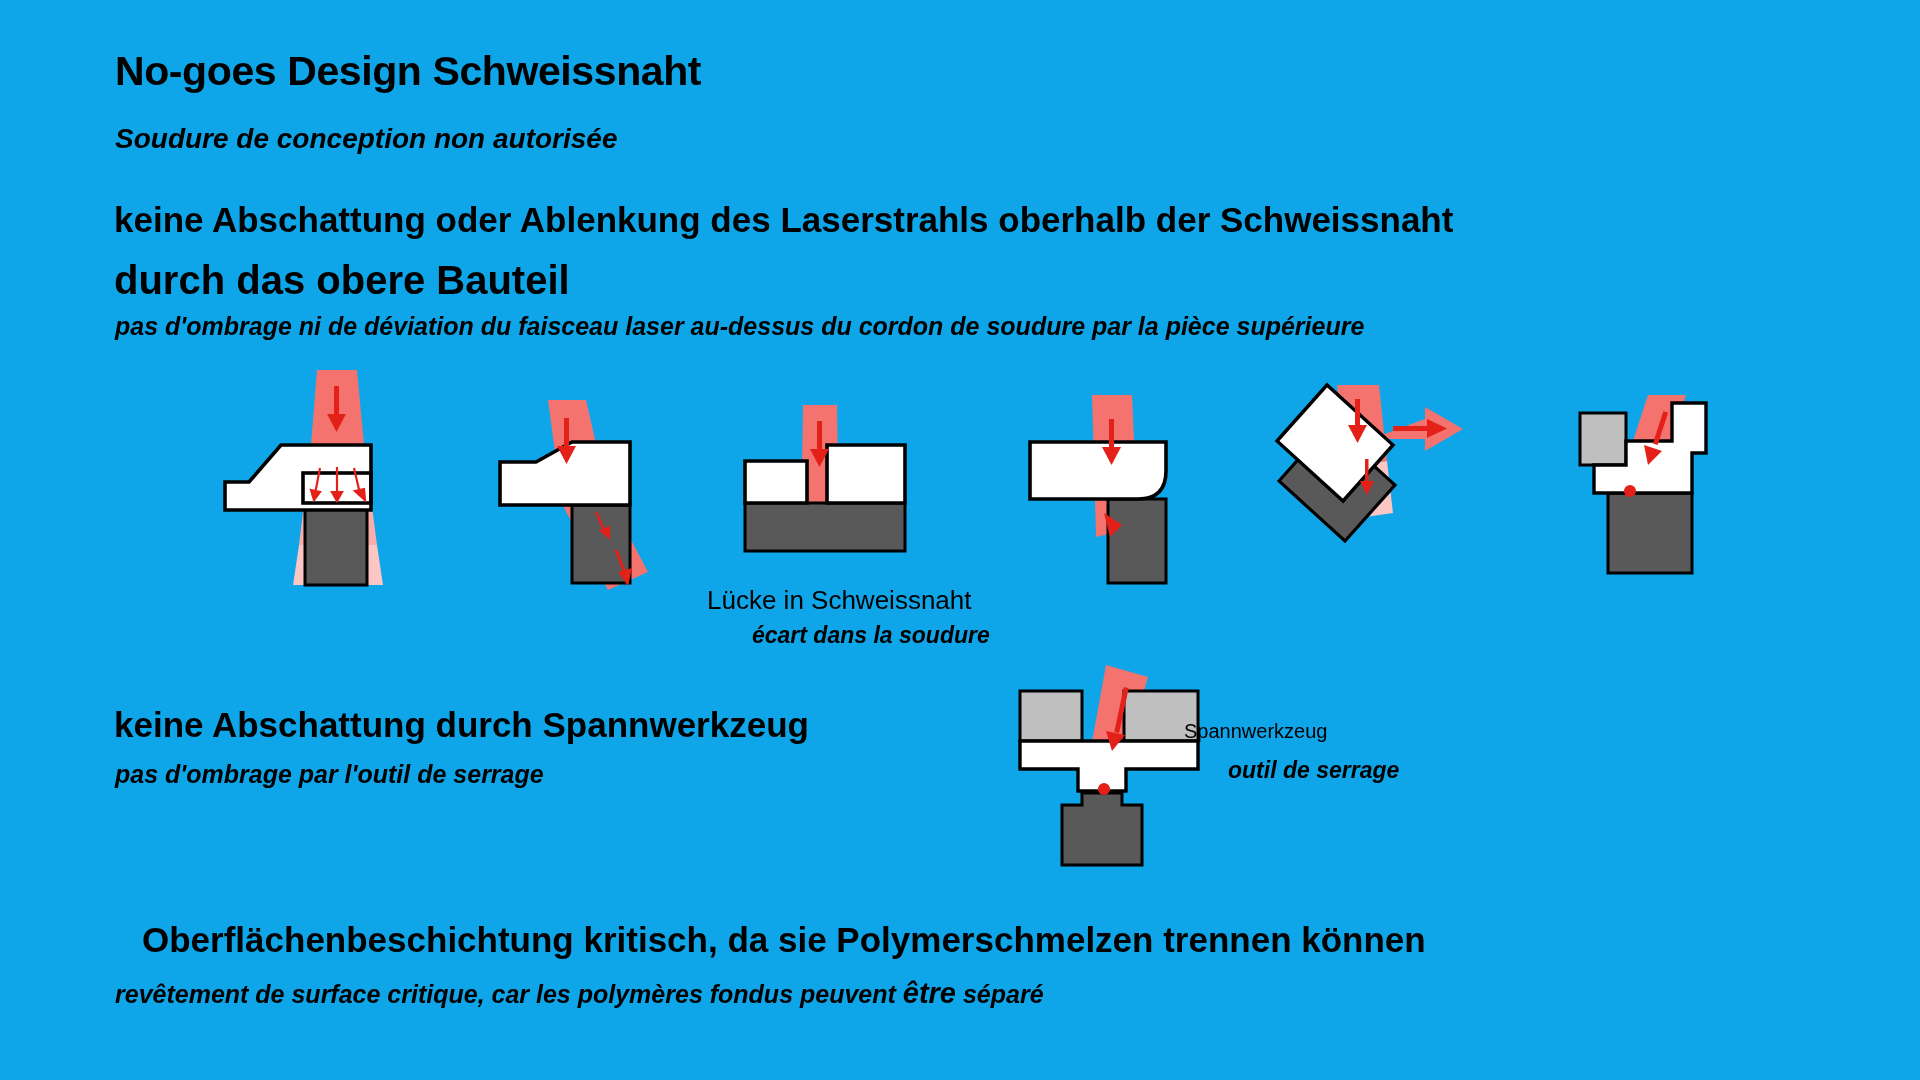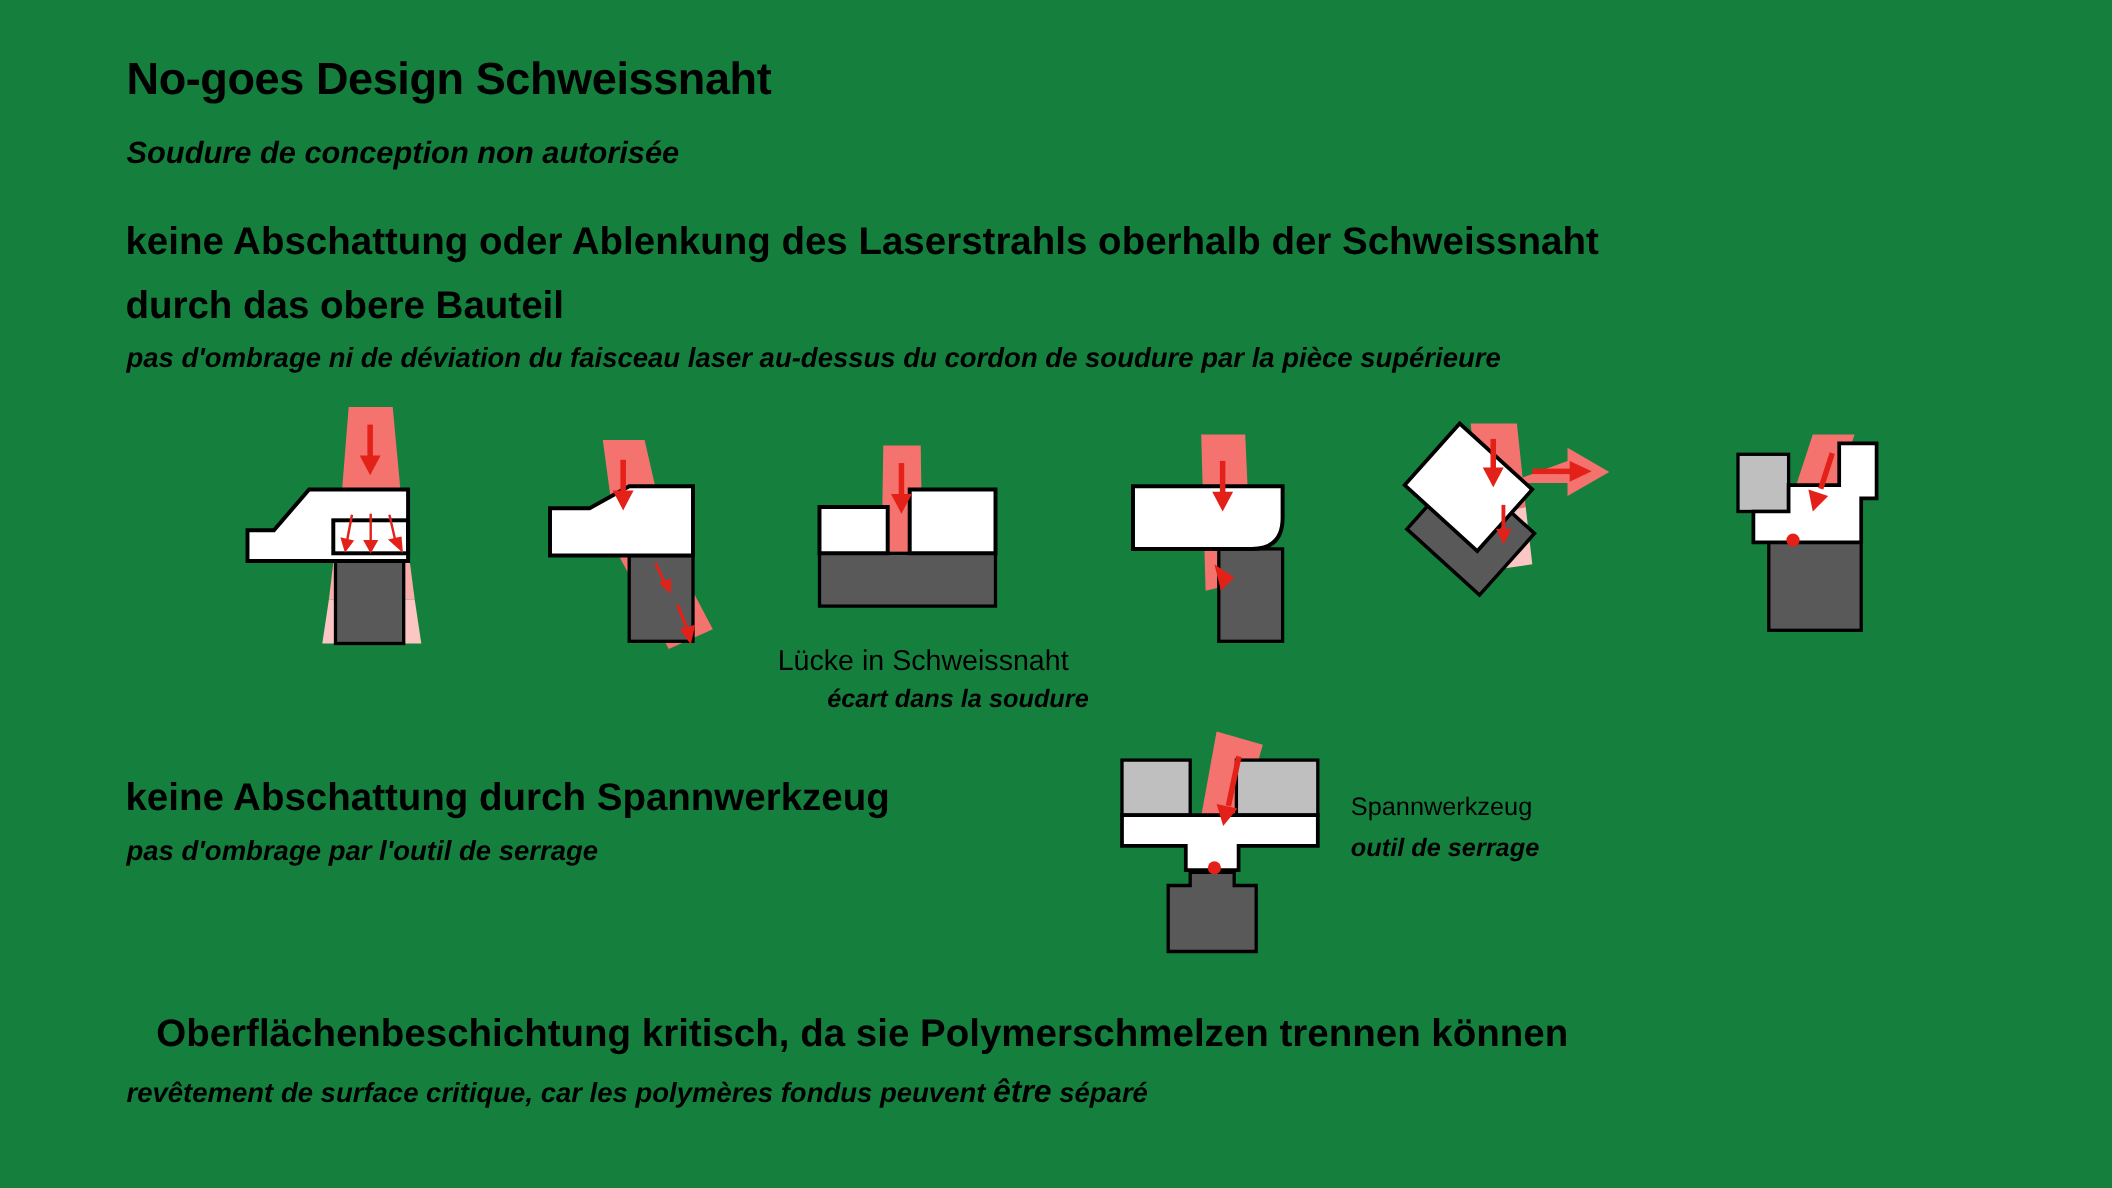--- a/index.html
+++ b/index.html
@@ -11,21 +11,21 @@
     width: 1920px;
     height: 1080px;
     position: relative;
     font-family: "Liberation Sans", sans-serif;
     color: #000000;
     overflow: hidden;
   }
   .slide {
     position: absolute;
     inset: 0;
-    background: #15803d;
+    background: #0ea5e9;
     padding-left: 13px;
   }
   .title-de {
     position: absolute;
     left: 115px;
     top: 48px;
     font-size: 41px;
     font-weight: bold;
     letter-spacing: -0.4px;
     white-space: nowrap;
@@ -45,21 +45,21 @@
     top: 200px;
     font-size: 35px;
     font-weight: bold;
     white-space: nowrap;
     text-align: right;
   }
   .head1-l2 {
     position: absolute;
     left: 114px;
     top: 258px;
-    font-size: 35px;
+    font-size: 40px;
     font-weight: bold;
     white-space: nowrap;
   }
   .head1-fr {
     position: absolute;
     left: 115px;
     top: 312px;
     font-size: 25px;
     font-style: italic;
     font-weight: bold;
@@ -117,23 +117,23 @@
     left: 732px;
     top: 622px;
     font-size: 23px;
     font-style: italic;
     font-weight: bold;
     white-space: nowrap;
     margin-left: 20px;
   }
   .lbl-tool-de {
     position: absolute;
-    left: 1228px;
+    left: 1184px;
     top: 720px;
-    font-size: 23px;
+    font-size: 20px;
     white-space: nowrap;
   }
   .lbl-tool-fr {
     position: absolute;
     left: 1228px;
     top: 757px;
     font-size: 23px;
     font-style: italic;
     font-weight: bold;
     white-space: nowrap;

